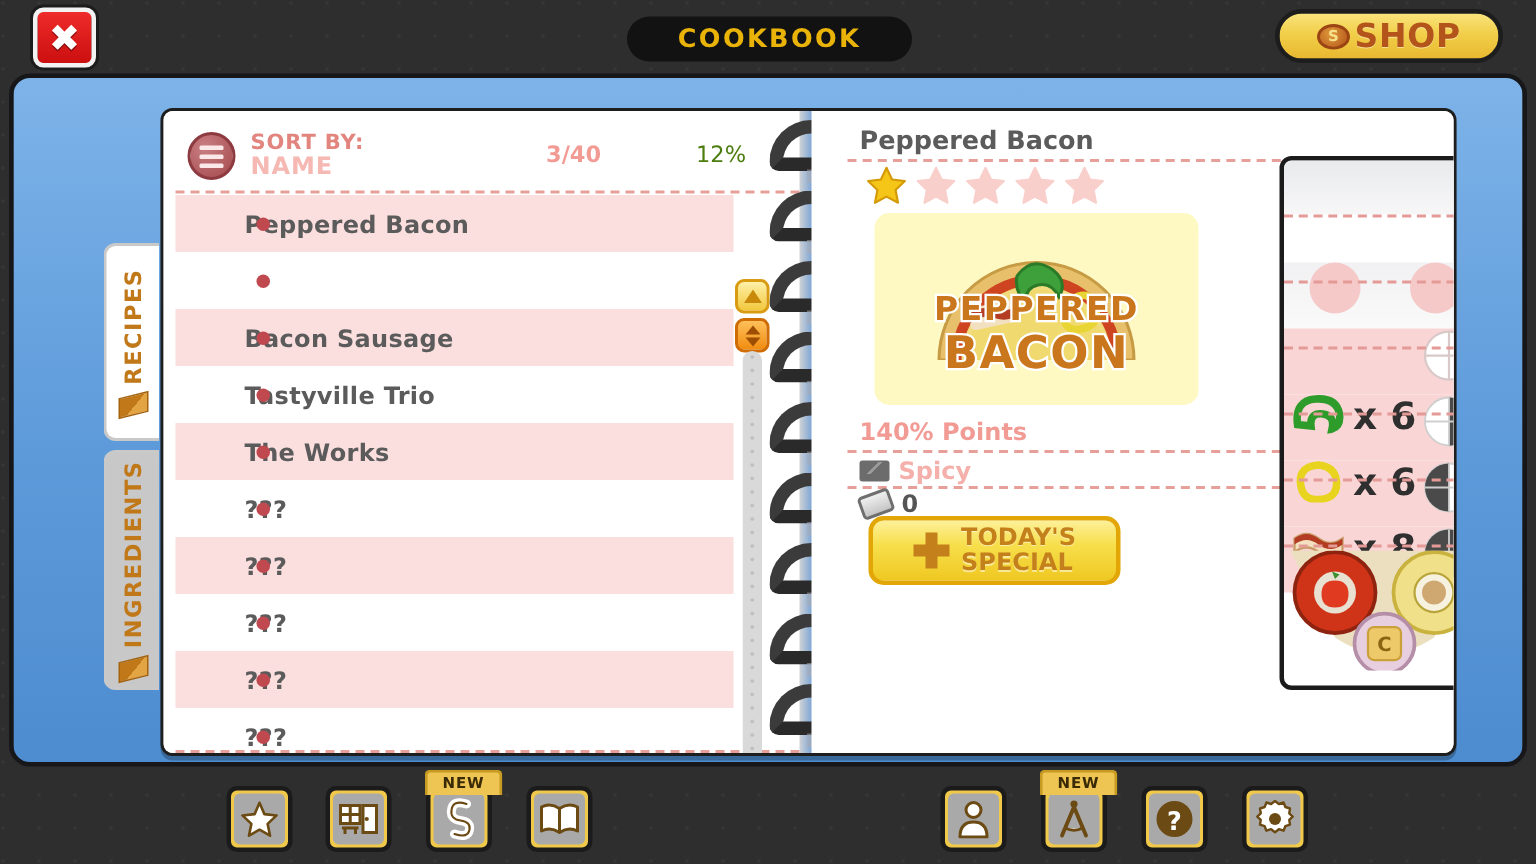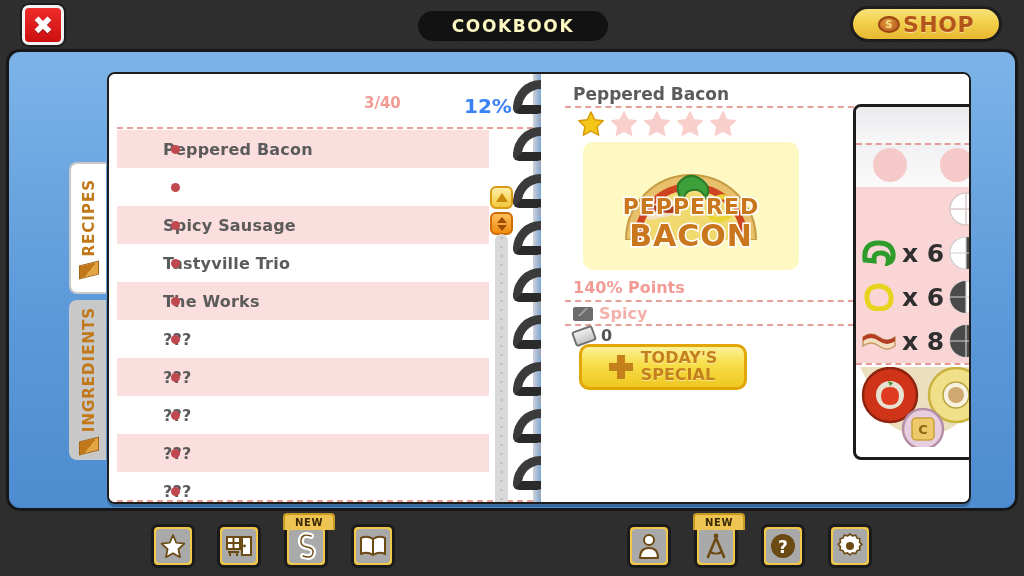--- a/index.html
+++ b/index.html
@@ -26,21 +26,21 @@
     cursor: pointer;
   }
   .close-x { color:#fff; font-size: 25px; font-weight: bold; line-height: 1;
     font-family: "DejaVu Sans", sans-serif; text-shadow: 0 1px 0 rgba(0,0,0,.35); }
   .title-pill {
     position:absolute; left:418px; top:11px; width:190px; height:30px;
     background:#121212; border-radius: 15px;
     display:flex; align-items:center; justify-content:center;
   }
   .title-pill span {
-    color:#fef9c3; font-size:17px; font-weight:bold; letter-spacing:1.6px;
+    color:#eab308; font-size:17px; font-weight:bold; letter-spacing:1.6px;
     font-family:"DejaVu Sans", sans-serif;
   }
   .shop-btn {
     position:absolute; right:22px; top:6px; width:152px; height:36px;
     background: linear-gradient(#f9e37c 0%, #f2cf4a 45%, #e8b830 100%);
     border: 3px solid #1d1d1d; border-radius: 18px;
     display:flex; align-items:center; justify-content:center; gap:3px;
     cursor:pointer;
   }
   .shop-btn .lbl { color:#b3541a; font-size:22px; font-weight:bold; letter-spacing:.5px;
@@ -114,21 +114,21 @@
     background: radial-gradient(circle at 35% 30%, #c97f82, #a4494d);
     border:2px solid #8d3b40; margin-left:6px;
     display:flex; flex-direction:column; align-items:center; justify-content:center; gap:3px;
     cursor:pointer;
   }
   .sort-ico i { display:block; width:16px; height:3px; background:#fbe9ea; border-radius:1px;}
   .sort-txt { margin-left:10px; line-height:1.05; }
   .sort-txt .a { color:#e2857f; font-size:14px; font-weight:bold; letter-spacing:.6px;}
   .sort-txt .b { color:#f6b8b3; font-size:16px; font-weight:bold; letter-spacing:.6px;}
   .count { position:absolute; left:255px; top:20px; color:#f29b95; font-size:15px; font-weight:bold; }
-  .pct   { position:absolute; left:355px; top:20px; color:#3b82f6; font-size:20px; font-weight:bold; }
+  .pct   { position:absolute; left:355px; top:20px; color:#4d7c0f; font-size:15px; font-weight:normal; }
 
   .dash-sep {
     position:absolute; left:8px; width:416px; height:0;
     border-top: 2px dashed #e79f9a;
   }
 
   
   .list { position:absolute; left:8px; top:56px; width:372px; }
   .row {
     height:38px; display:flex; align-items:center; padding-left:46px;
@@ -205,21 +205,21 @@
   .special-btn .txt { color:#c4801a; font-size:16px; font-weight:bold; line-height:1.05; text-align:left;
      text-shadow: 0 1px 0 rgba(255,255,255,.5); }
 
   
   .ing-panel {
     position:absolute; left:312px; top:30px; width:140px; height:356px;
     background:#fff; border:3px solid #1b1b1b; border-radius:8px; overflow:hidden;
   }
   .ing-top { position:absolute; left:0; top:0; width:100%; height:36px;
      background: linear-gradient(#e9eaec,#f7f7f8); }
-  .ing-row { position:absolute; left:0; width:100%; display:flex; align-items:center; }
+  .ing-row { position:absolute; left:0; width:100%; display:flex; align-items:flex-start;margin-top:32px; }
   .ing-row.pink { background:#f9d5d5; }
   .ing-row.grey { background: linear-gradient(#f1f1f3,#fafafa); }
   .ing-dash { position:absolute; left:0; width:100%; border-top:2px dashed #e49a96; }
   .ing-ico { width:38px; margin-left:4px; display:flex; justify-content:center; }
   .ing-n { color:#2f2f2f; font-size:25px; font-weight:bold; margin-left:4px; }
   .ing-pie { position:absolute; right:6px; width:36px; height:36px; }
   .blank-circ { width:34px; height:34px; border-radius:50%; background:#f6c9c9; }
 
   
   .bottombar { position:absolute; left:0; top:511px; width:1024px; height:65px; }
@@ -264,36 +264,47 @@
       <span class="tabicon"></span>
     </div>
     <div class="tab" id="tab-ingredients">
       <span class="vtext">INGREDIENTS</span>
       <span class="tabicon"></span>
     </div>
 
     <div class="book">
       <div class="page-left">
 
+        <div class="sort-row">
+          <div class="sort-ico">
+            <i></i>
+              <i></i>
+              <i></i>
+          </div>
+          <div class="sort-txt">
+            <div class="a">SORT BY:</div>
+            <div class="b">NAME</div>
+          </div>
+        </div>
         <div class="count">3/40</div>
         <div class="pct">12%</div>
         <div class="dash-sep" style="top:53px"></div>
         <div class="dash-sep" style="top:426px"></div>
 
         <div class="list" id="recipe-list">
             <div class="row alt">
               <span class="dot"></span>
               <span class="nm">Peppered Bacon</span>
             </div>
             <div class="row">
               <span class="dot"></span>
             </div>
             <div class="row alt">
               <span class="dot"></span>
-              <span class="nm">Spicy Sausage</span>
+              <span class="nm">Bacon Sausage</span>
             </div>
             <div class="row">
               <span class="dot"></span>
               <span class="nm">Tastyville Trio</span>
             </div>
             <div class="row alt">
               <span class="dot"></span>
               <span class="nm">The Works</span>
             </div>
             <div class="row">

